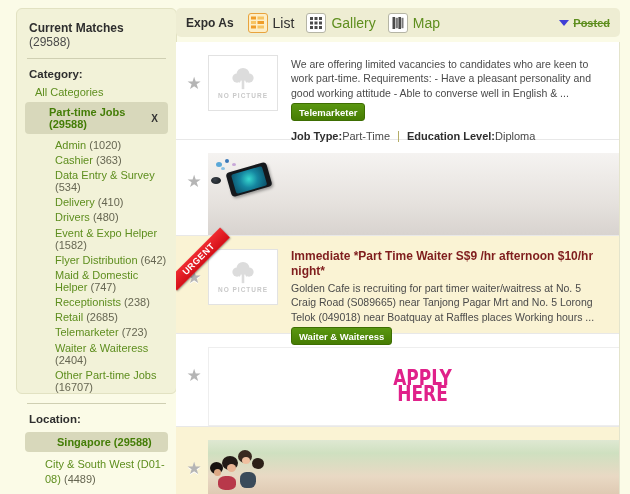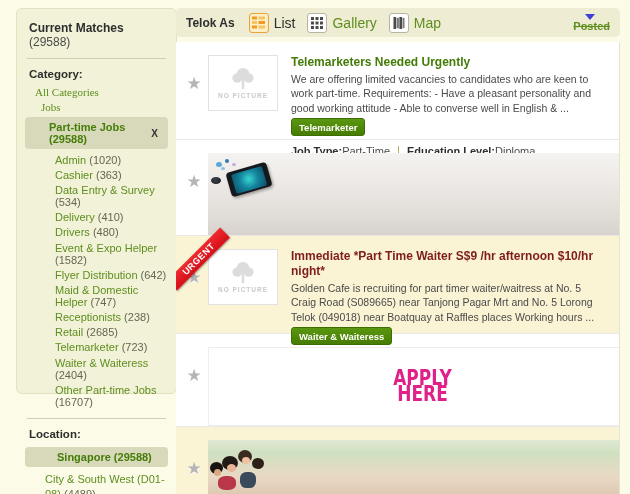--- a/index.html
+++ b/index.html
@@ -15,21 +15,21 @@
   .sidebar {
     position:absolute; left:8px; top:8px; width:161px; height:386px;
     background:#f2f2d8; border:1px solid #e2e2c2; border-radius:6px;
     padding:10px 8px 8px 8px; font-size:11px;margin-left:8px;
   }
   .cm-line { padding:2px 2px 0 4px; font-size:12px; }
   .cm-label { font-weight:bold; color:#2e2e2e; }
   .cm-count { color:#4a4a4a; }
   .sb-divider { border:none; border-top:1px solid #cfcfb2; margin:9px 2px; }
   .sb-heading { font-weight:bold; font-size:11.5px; color:#2e2e2e; padding:0 0 4px 4px; }
-  .sb-link { color:#5e8e1e; cursor:pointer; padding:1.5px 0;font-family:Liberation Serif, serif; }
+  .sb-link { color:#5e8e1e; cursor:pointer; padding:1.5px 0; }
   .lnk-all { padding-left:10px; }
   .lnk-jobs { padding-left:16px; }
   .sel-row {
     background:#d8d8bb; border-radius:4px; margin:3px 0;
     padding:4px 8px 4px 0; display:flex; align-items:center;
   }
   .sel-label { color:#447d07; font-weight:bold; flex:1; }
   .sel-cat .sel-label { padding-left:24px; }
   .sel-loc .sel-label { padding-left:32px; }
   .sel-close { color:#333; font-weight:bold; font-size:10px; cursor:pointer; padding:0 2px; }
@@ -47,21 +47,21 @@
   .view-btn { display:flex; align-items:center; margin-right:12px; cursor:pointer; }
   .icon-box {
     width:20px; height:20px; background:#fff; border:1px solid #b5b5a5;
     border-radius:3px; display:flex; align-items:center; justify-content:center;
     margin-right:5px;
   }
   .icon-box.selected { background:#fdeec6; border-color:#e8a33d; }
   .view-label { font-size:14px; color:#5e8e1e; }
   .view-label.current { color:#2e2e2e; }
   .toolbar-spacer { flex:1; }
-  .sort-ctl { display:flex; align-items:center; cursor:pointer;flex-direction:column; }
+  .sort-ctl { display:flex; align-items:center; cursor:pointer; }
   .tri-down {
     width:0; height:0; border-left:5px solid transparent; border-right:5px solid transparent;
     border-top:6px solid #3f3fd6; margin-right:4px;
   }
   .sort-label { color:#5e8e1e; font-size:11px; font-weight:bold; text-decoration:line-through; }
 
   
   .listings {
     position:absolute; left:176px; top:42px; width:444px; height:452px;
     background:#fff; overflow:hidden; border-right:1px solid #e4e4cc;
@@ -143,21 +143,20 @@
 <body>
 
 <div class="sidebar">
   <div class="cm-line">
     <span class="cm-label">Current Matches</span>
     <span class="cm-count">(29588)</span>
   </div>
   <hr class="sb-divider">
   <div class="sb-heading">Category:</div>
   <div class="sb-link lnk-all">All Categories</div>
-  <div class="sb-link lnk-jobs">Jobs</div>
   <div class="sel-row sel-cat">
     <span class="sel-label"><span>Part-time Jobs</span> <span>(29588)</span></span>
     <span class="sel-close">X</span>
   </div>
   <div>
     <div class="cat-item"><span>Admin</span> <span class="cnt">(1020)</span></div>
     <div class="cat-item"><span>Cashier</span> <span class="cnt">(363)</span></div>
     <div class="cat-item"><span>Data Entry &amp; Survey</span> <span class="cnt">(534)</span></div>
     <div class="cat-item"><span>Delivery</span> <span class="cnt">(410)</span></div>
     <div class="cat-item"><span>Drivers</span> <span class="cnt">(480)</span></div>
@@ -176,21 +175,21 @@
     <span class="sel-label"><span>Singapore</span> <span>(29588)</span></span>
   </div>
   <div>
     <div class="loc-item"><span>City &amp; South West (D01-08)</span> <span class="cnt">(4489)</span></div>
 
   </div>
 
 </div>
 
 <div class="toolbar">
-  <span class="viewas">Telok As</span>
+  <span class="viewas">Expo As</span>
 
   <span class="view-btn">
     <span class="icon-box selected">
       <svg width="13" height="13" viewBox="0 0 13 13">
         <rect x="0" y="0.5" width="5" height="3" fill="#ef9c27"></rect>
           <rect x="6.5" y="0.5" width="6.5" height="3" fill="#f7c462"></rect>
         <rect x="0" y="5" width="5" height="3" fill="#f7c462"></rect>
           <rect x="6.5" y="5" width="6.5" height="3" fill="#ef9c27"></rect>
         <rect x="0" y="9.5" width="5" height="3" fill="#ef9c27"></rect>
           <rect x="6.5" y="9.5" width="6.5" height="3" fill="#f7c462"></rect>
@@ -252,21 +251,20 @@
               <circle cx="23.5" cy="12" r="5"></circle>
             <rect x="15.6" y="13" width="2.8" height="11"></rect>
             <rect x="12" y="15" width="2" height="1.6" transform="rotate(35 13 16)"></rect>
             <rect x="20" y="15" width="2" height="1.6" transform="rotate(-35 21 16)"></rect>
           </g>
         </svg>
         <span class="no-pic-label">NO PICTURE</span>
       </div>
     </div>
     <div class="content">
-      <div class="title">Telemarketers Needed Urgently</div>
       <div class="desc">We are offering limited vacancies to candidates who are keen to work part-time. Requirements: - Have a pleasant personality and good working attitude - Able to converse well in English &amp; ...</div>
       <span class="badge">Telemarketer</span>
       <div class="meta">
         <b>Job Type:</b>
           <span class="val">Part-Time</span>
         <span class="sep"></span>
         <b>Education Level:</b>
           <span class="val">Diploma</span>
       </div>
     </div>

